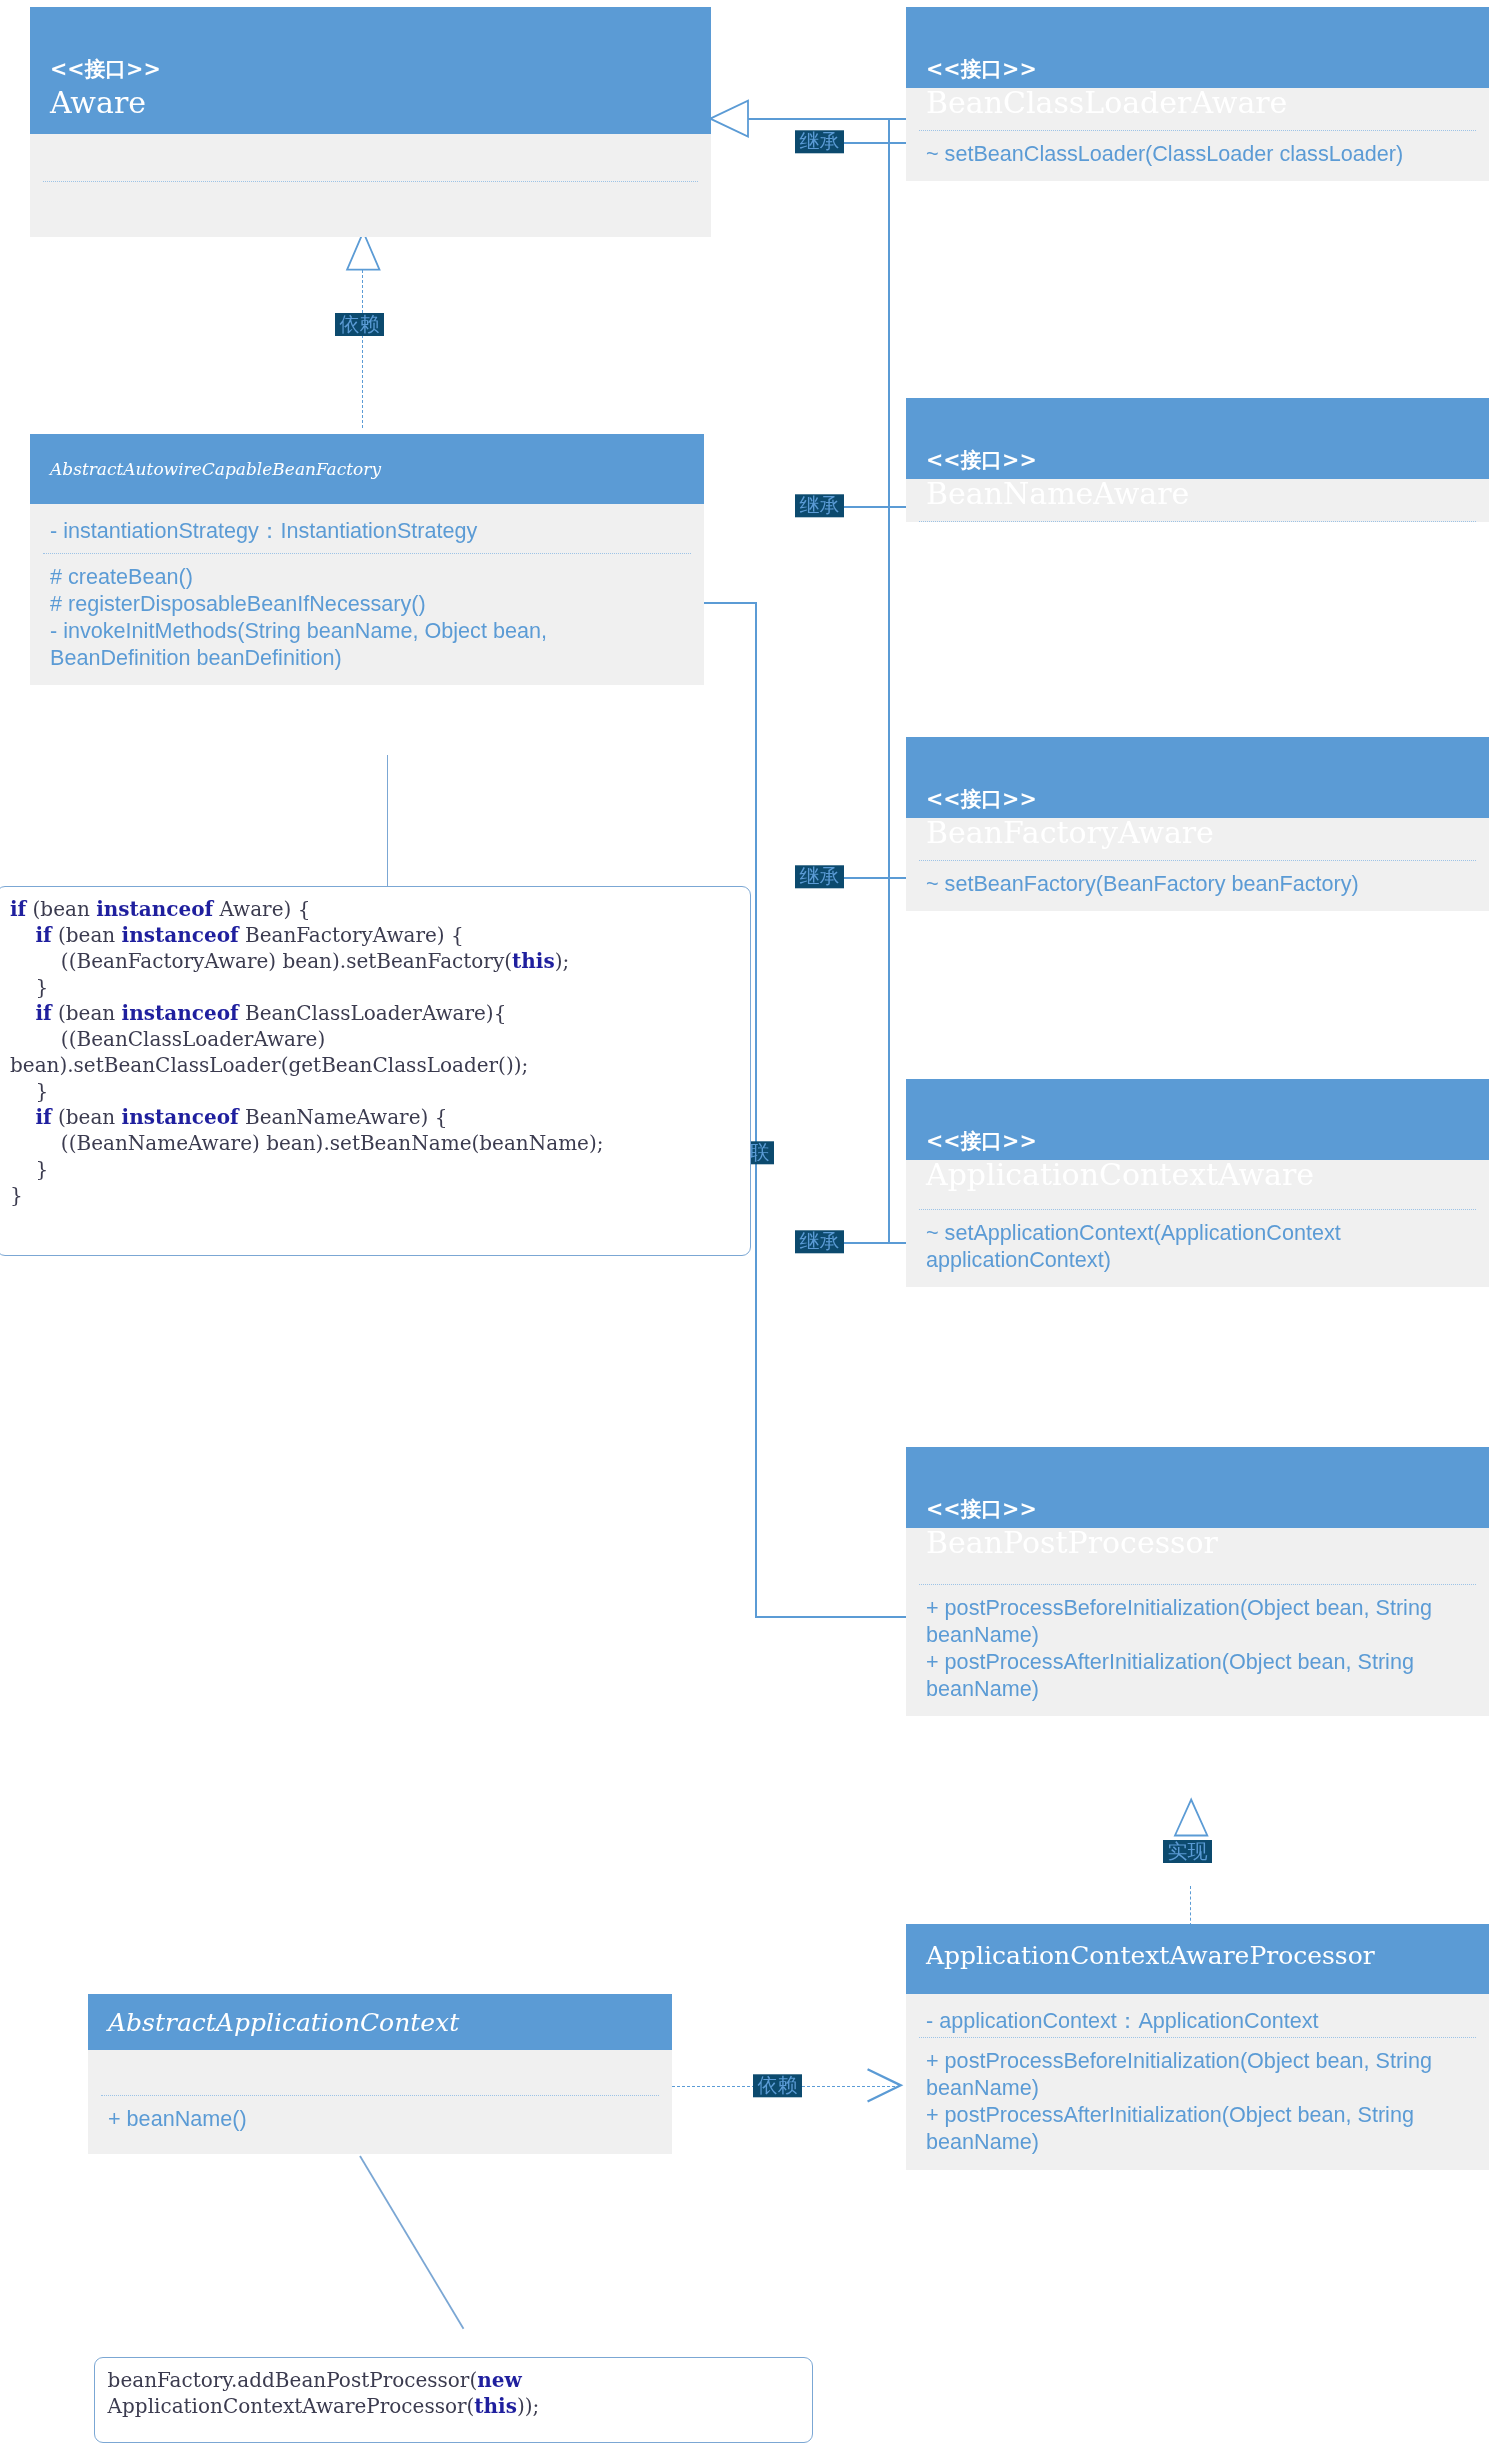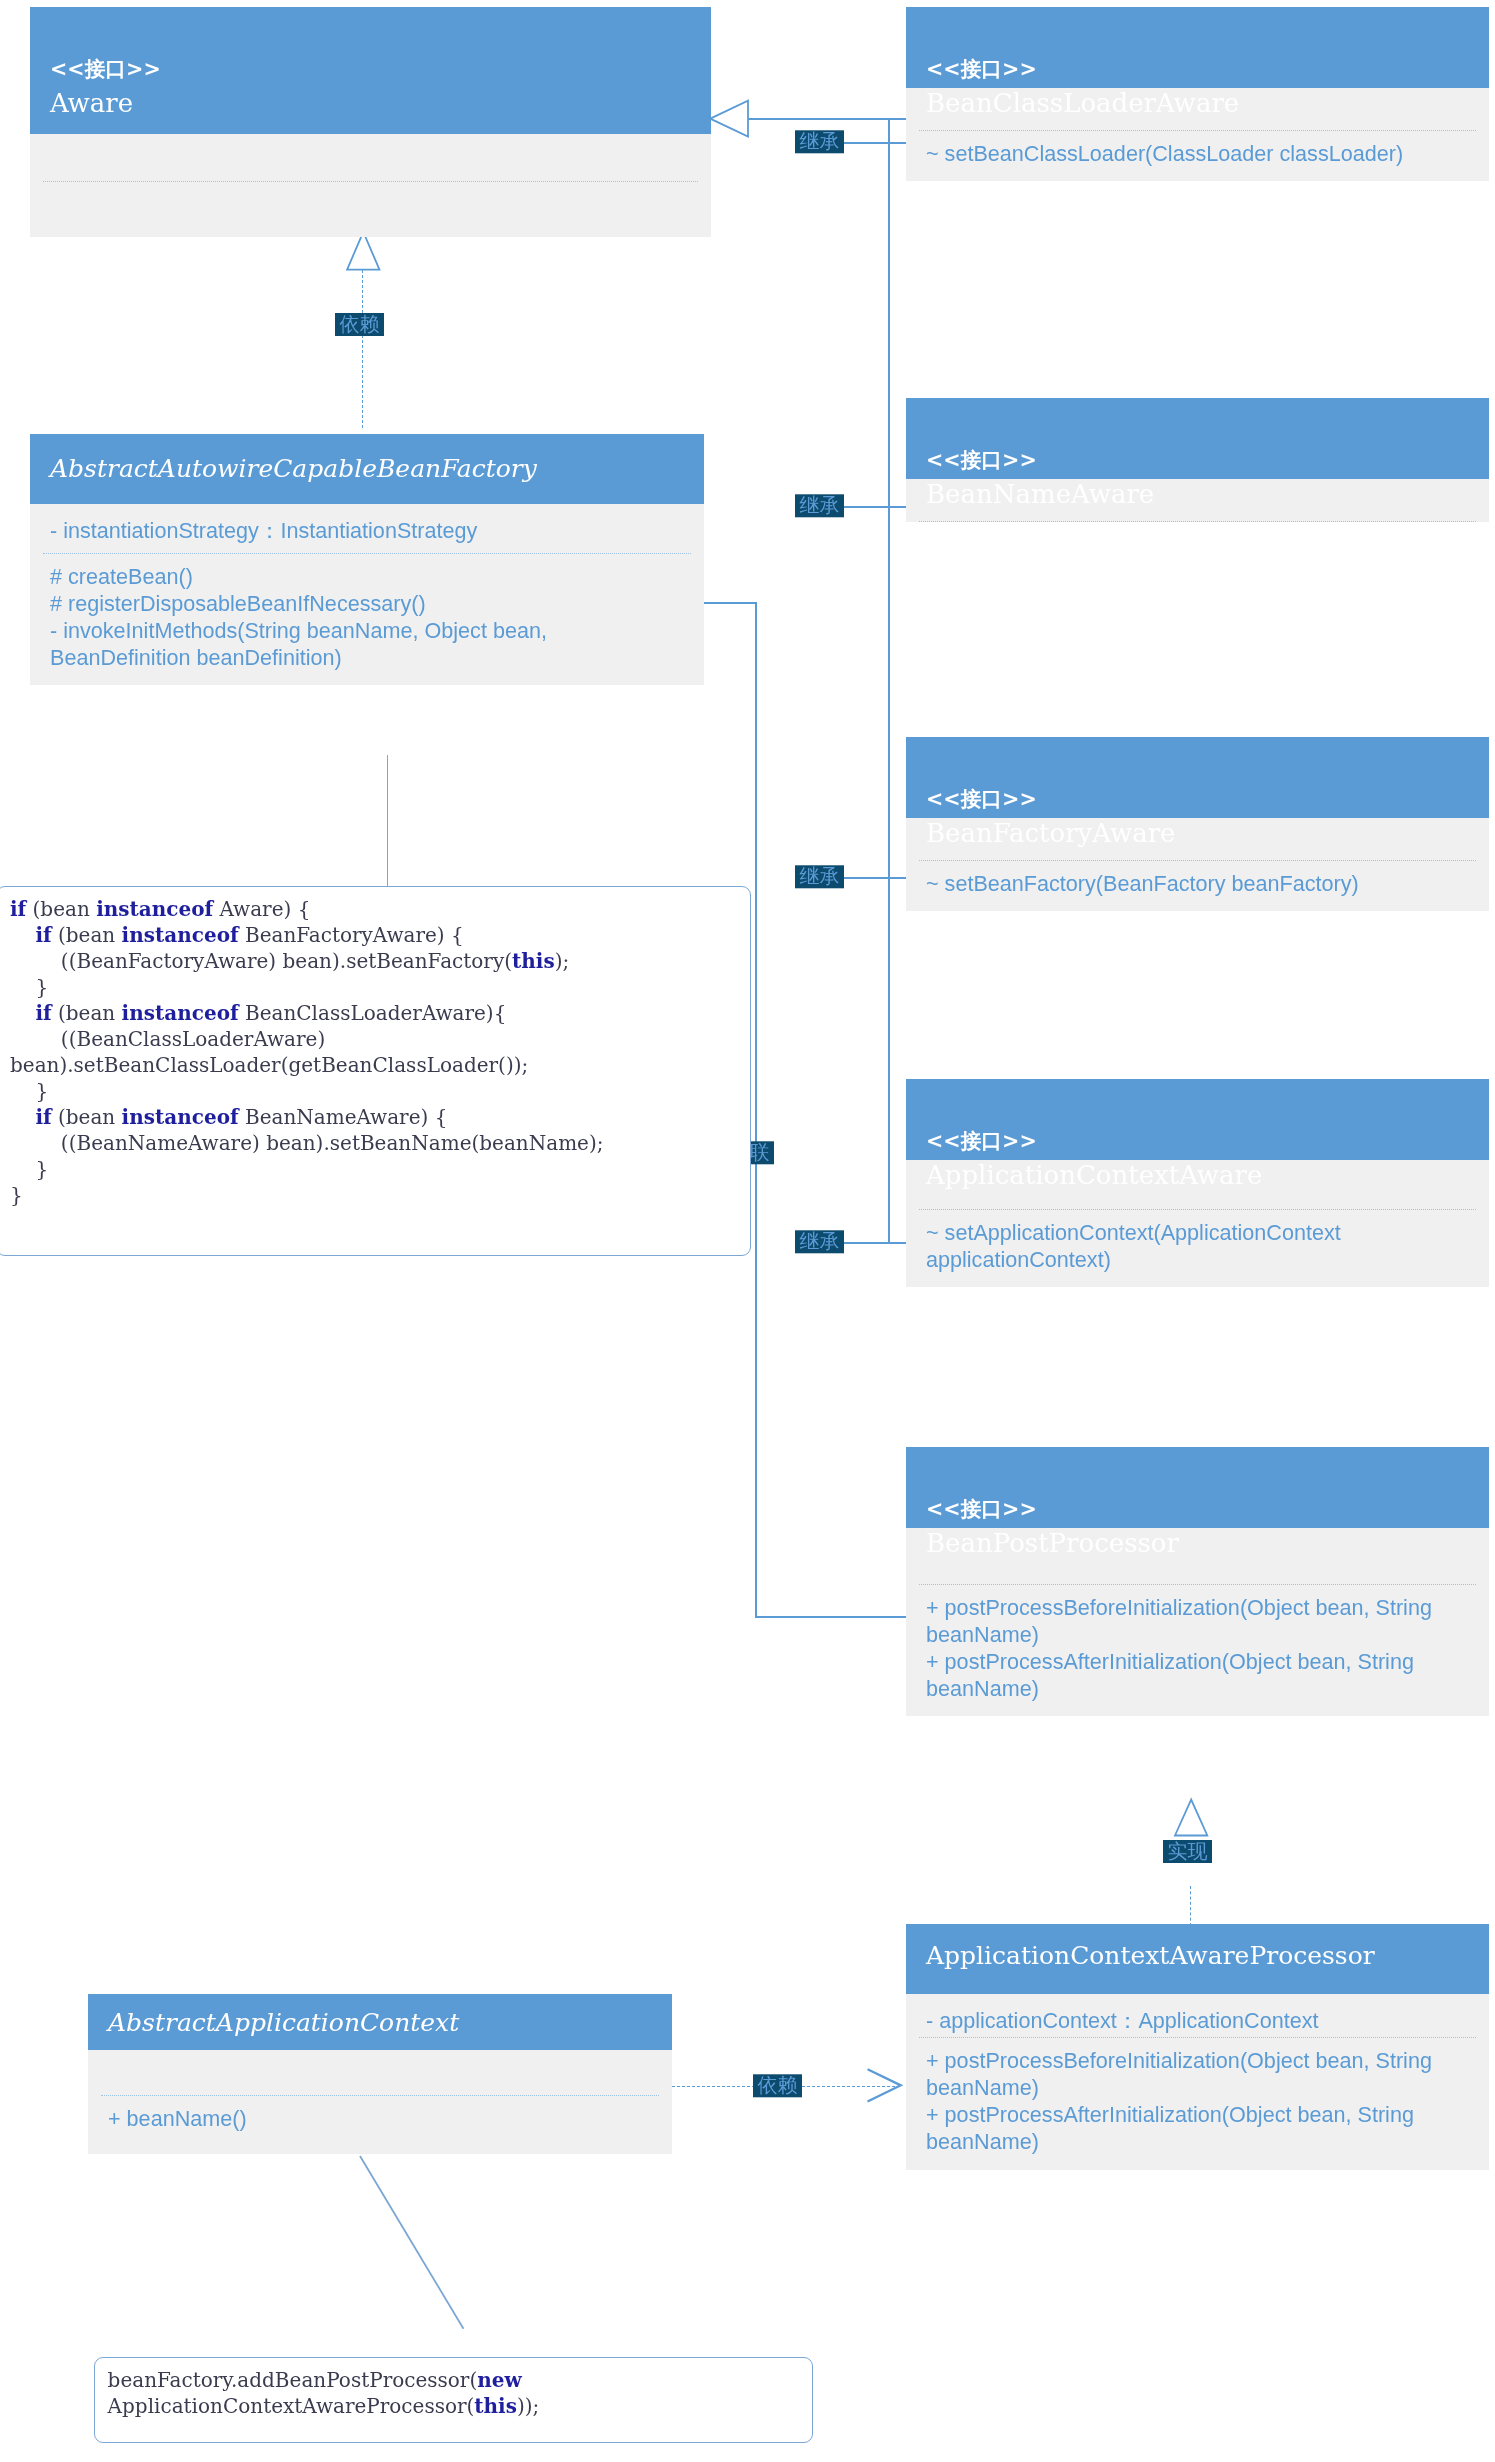--- a/index.html
+++ b/index.html
@@ -14,21 +14,21 @@
   .uml-head{
     background:#5b9bd5;color:#ffffff;box-sizing:border-box;
     padding:12.6px 20px 9px 20px;
   }
   .uml-stereo{
     font-family:"DejaVu Sans", sans-serif;
     font-weight:bold;font-size:20.7px;line-height:29px;letter-spacing:0px;margin-top:35px;
   }
   .uml-name{
     font-family:"DejaVu Serif", serif;
-    font-size:26px;line-height:38px;white-space:nowrap;
+    font-size:30px;line-height:38px;white-space:nowrap;
   }
   .uml-name.italic{font-style:italic;}
   .uml-body{
     background:#f0f0f0;box-sizing:border-box;
     color:#5b9bd5;
     font-family:"Liberation Sans", sans-serif;
     font-size:21.6px;line-height:27px;
     padding:0;
   }
   .uml-attrs{padding:12.6px 18px 9px 20px;min-height:16px;}
@@ -146,21 +146,21 @@
       <div class="uml-attrs" style="height:20px;"></div>
       <div class="uml-sep"></div>
       <div class="uml-ops">
         <div class="uml-row">~ setBeanClassLoader(ClassLoader classLoader)</div>
       </div>
     </div>
   </div>
 
   <div class="umlbox" style="left:30px;top:434px;width:674px;">
     <div class="uml-head" style="height:70px;padding-top:16px;">
-      <div class="uml-name italic" style="font-size:25px;">AbstractAutowireCapableBeanFactory</div>
+      <div class="uml-name italic" style="font-size:17px;">AbstractAutowireCapableBeanFactory</div>
     </div>
     <div class="uml-body">
       <div class="uml-attrs">
         <div class="uml-row">- instantiationStrategy：InstantiationStrategy</div>
       </div>
       <div class="uml-sep"></div>
       <div class="uml-ops">
         <div class="uml-row"># createBean()</div>
         <div class="uml-row"># registerDisposableBeanIfNecessary()</div>
         <div class="uml-row">- invokeInitMethods(String beanName, Object bean, BeanDefinition beanDefinition)</div>

